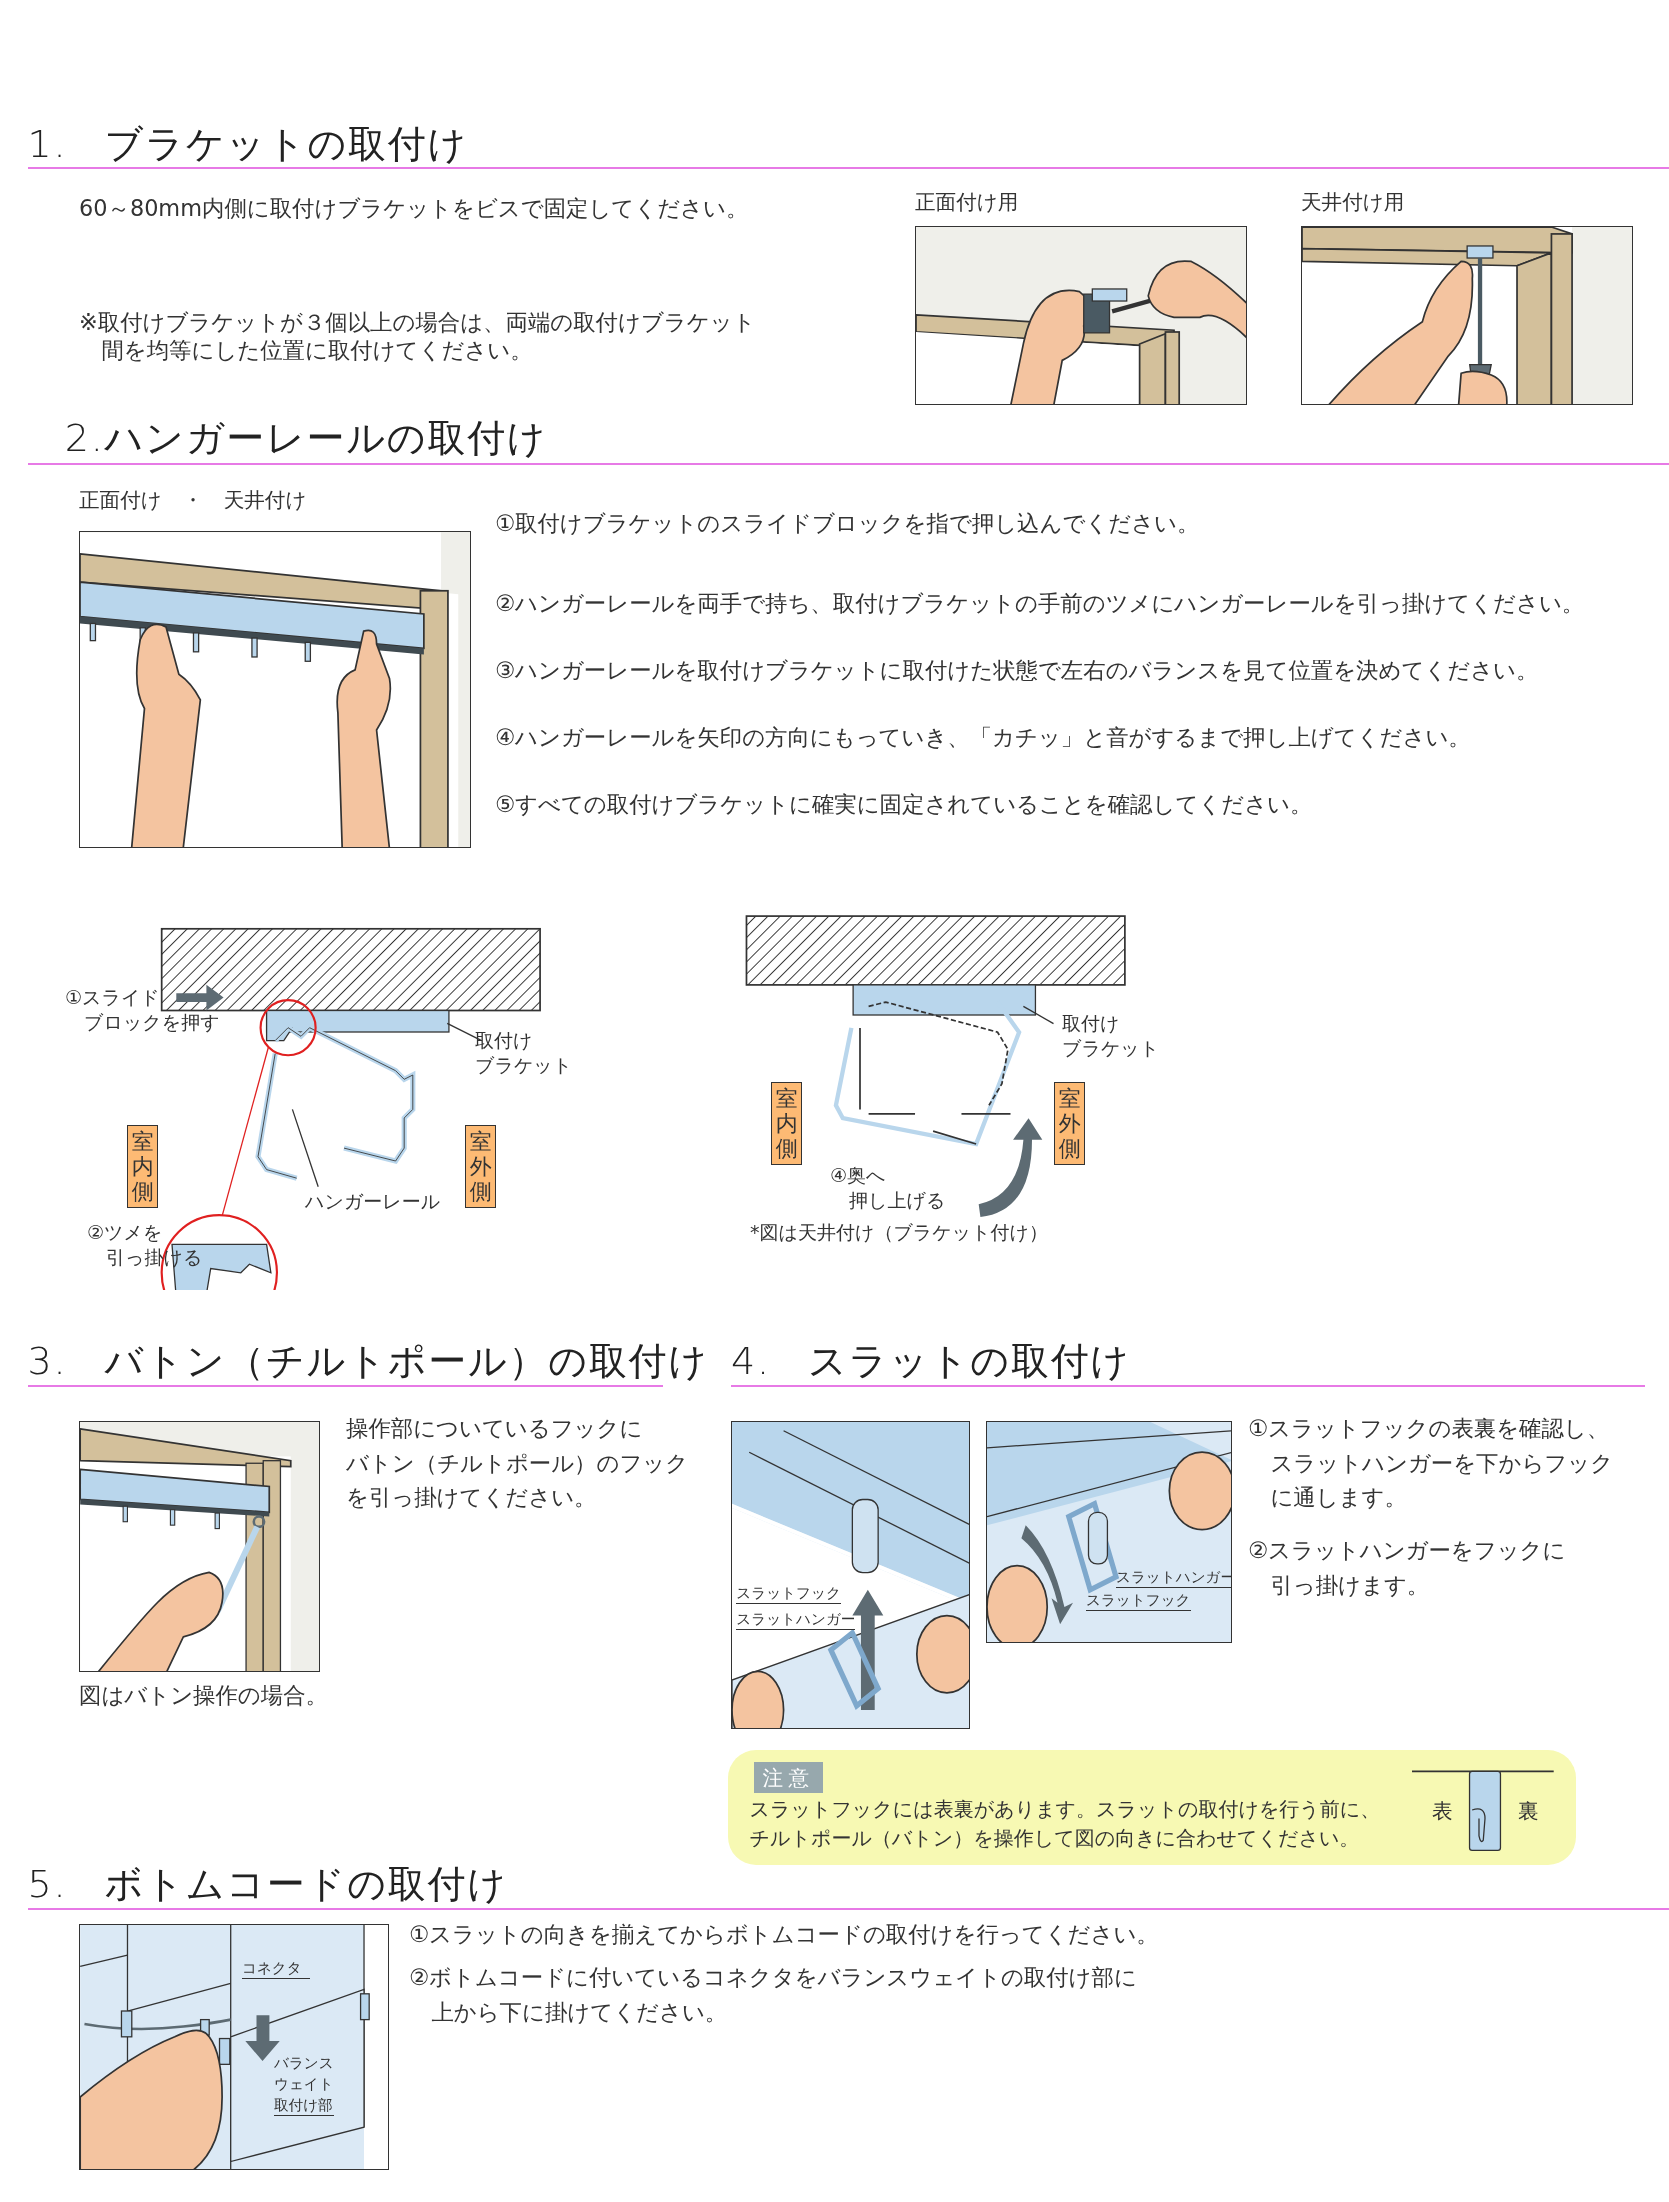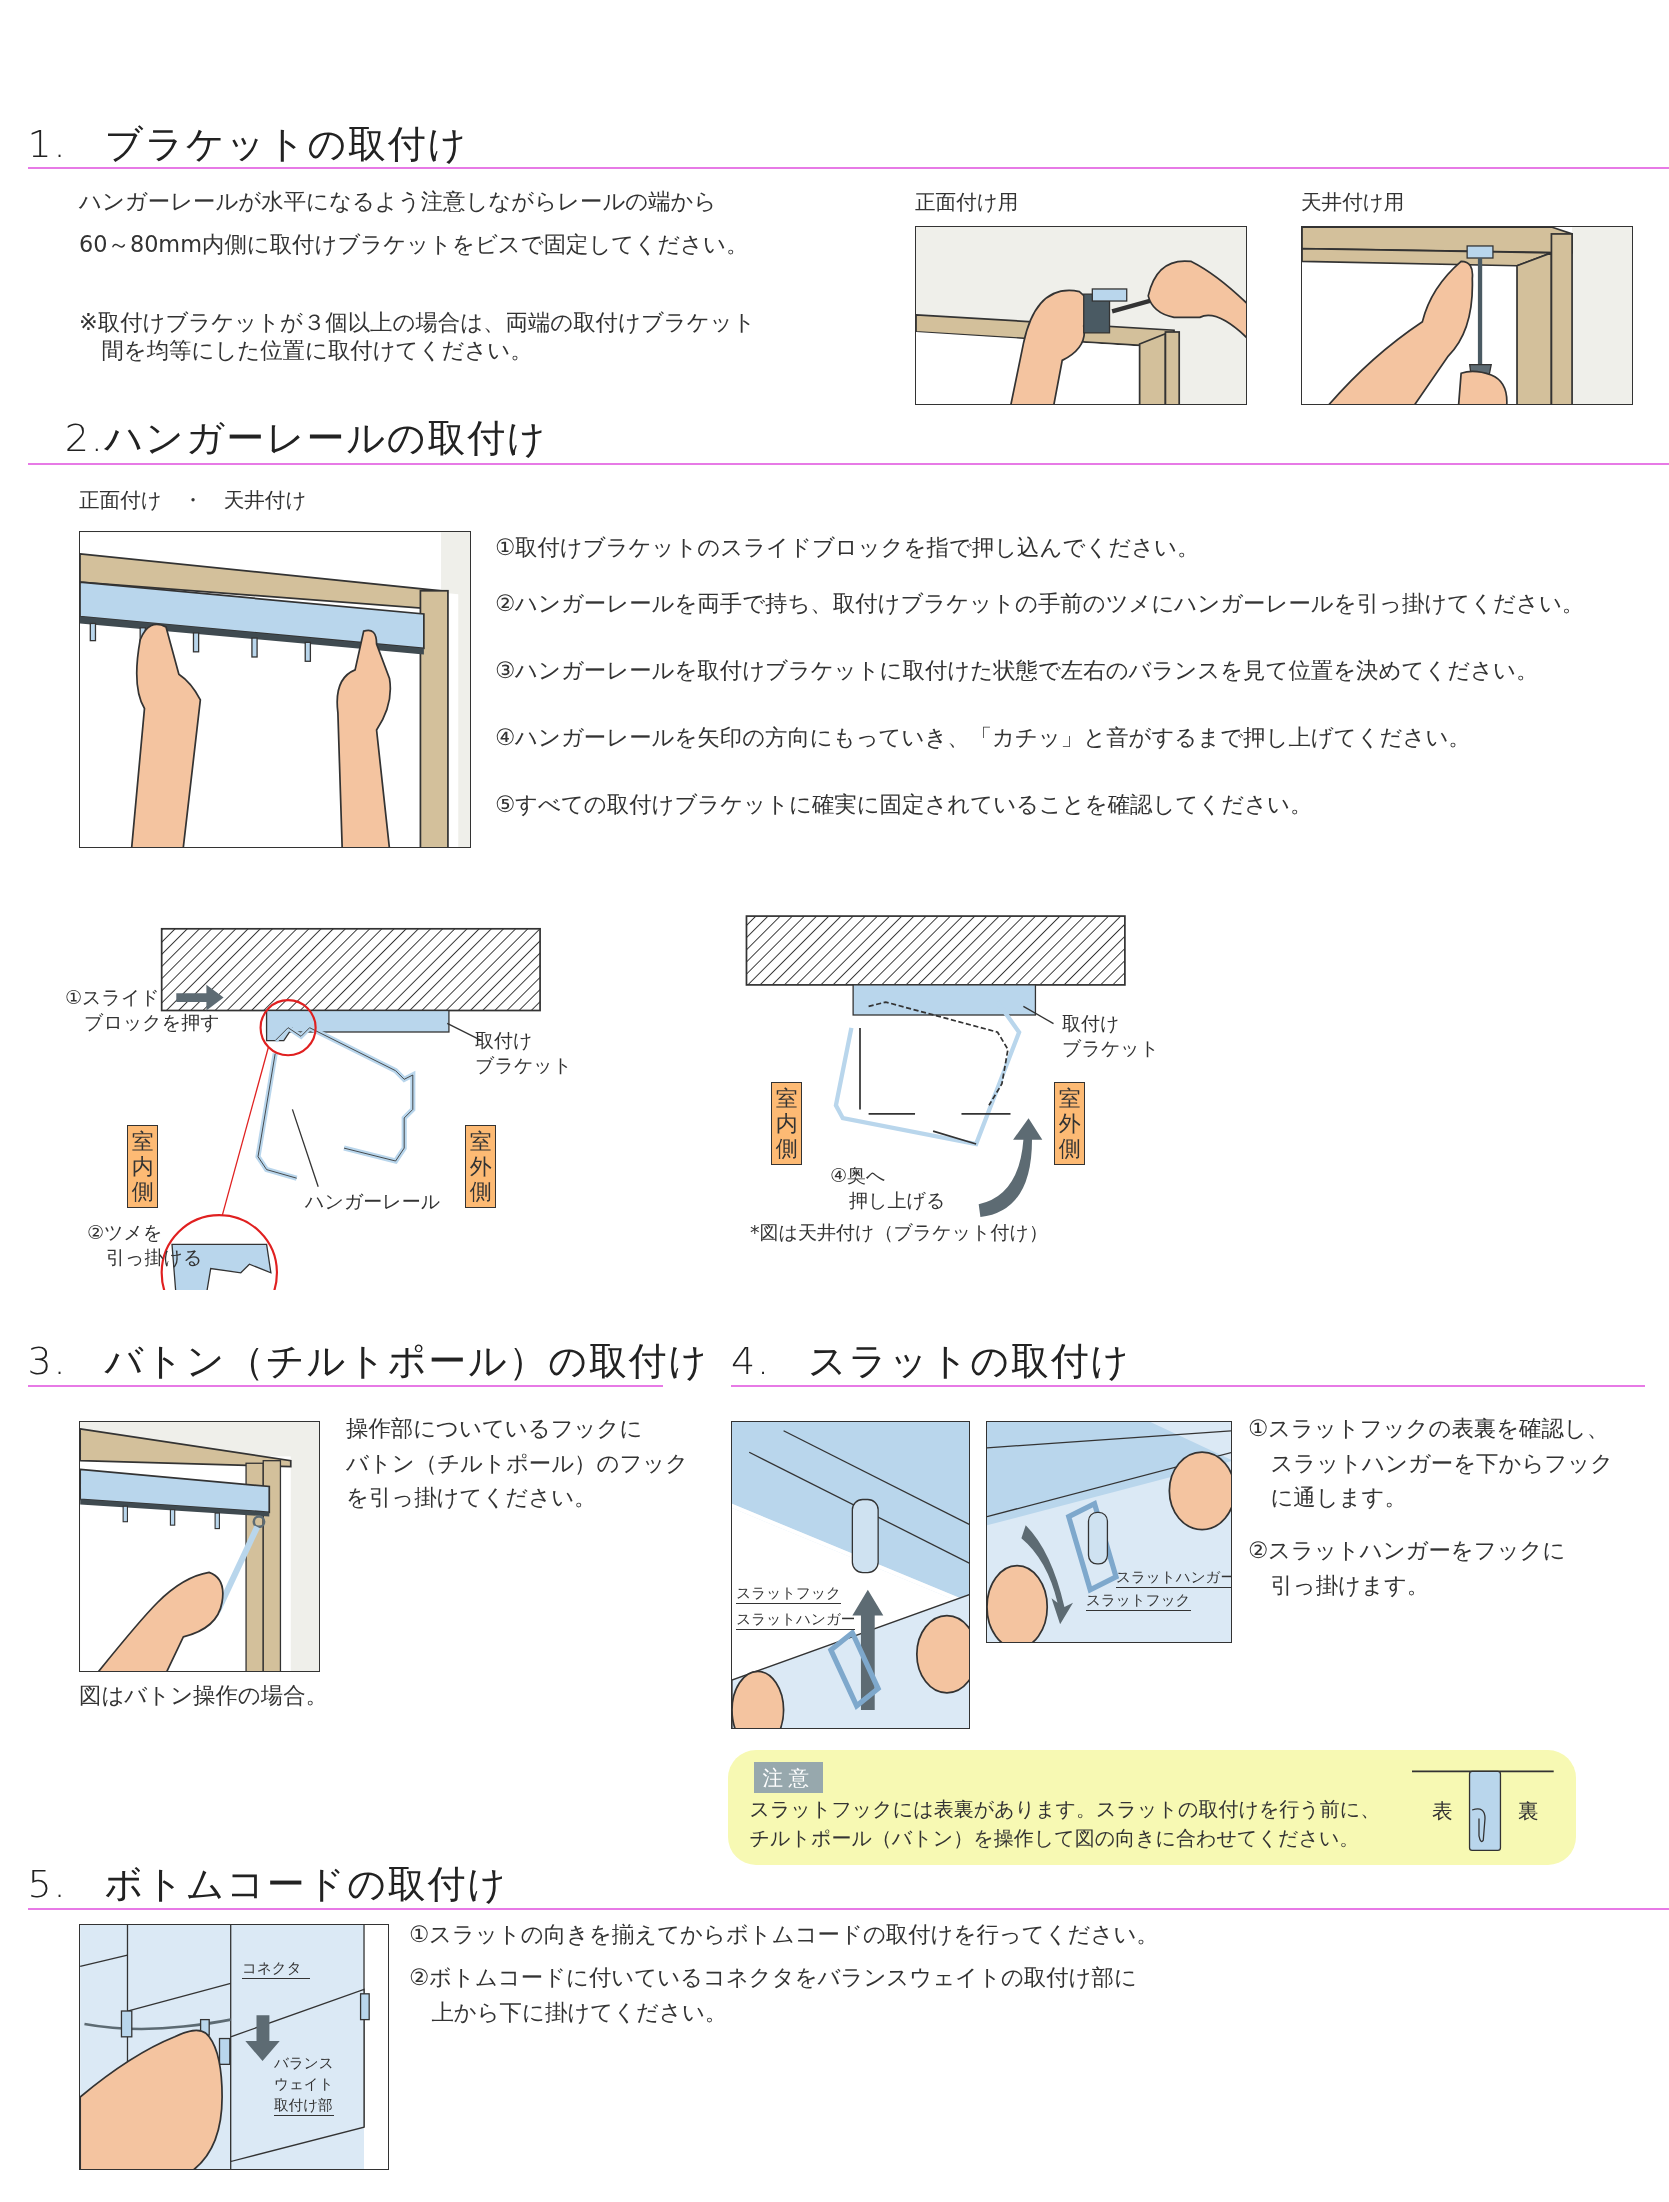--- a/index.html
+++ b/index.html
@@ -19,21 +19,20 @@
 </style>
 </head>
 <body>
 
 <div class="h" style="left:27.5px;top:125px;">
   <span class="num">1.</span><span>ブラケットの取付け</span>
 </div>
 <div class="uline" style="left:27.5px;top:167px;width:1642px;"></div>
 
 <div class="txt" style="left:79px;top:184px;">
-  <div>ハンガーレールが水平になるよう注意しながらレールの端から</div>
   <div style="margin-top:6.9px">60～80mm内側に取付けブラケットをビスで固定してください。</div>
 </div>
 <div class="txt" style="left:79px;top:308px;line-height:1.25;">
   <div>※取付けブラケットが３個以上の場合は、両端の取付けブラケット</div>
   <div>　間を均等にした位置に取付けてください。</div>
 </div>
 
 <div class="lbl" style="left:915px;top:189px;font-size:20.6px;">正面付け用</div>
 <div class="frame" style="left:915px;top:226px;width:332px;height:179px;background:#efefea;">
   <svg width="332" height="179" viewBox="0 0 386 208">
@@ -88,21 +87,21 @@
       <rect x="200" y="123" width="6" height="22"></rect>
         <rect x="262" y="128" width="6" height="22"></rect>
         <rect x="330" y="133" width="6" height="22"></rect>
     </g>
     <path d="M60,368 L75,205 Q60,180 70,125 Q80,100 100,110 L115,165 Q130,175 140,195 L120,368 Z" fill="#f4c4a0" stroke="#333" stroke-width="2"></path>
     <path d="M305,368 L300,210 Q295,170 320,160 L330,115 Q345,110 345,130 L360,170 Q365,200 345,230 L360,368 Z" fill="#f4c4a0" stroke="#333" stroke-width="2"></path>
   </svg>
 </div>
 
 <div>
-  <div class="txt" style="left:495px;top:530px;">①取付けブラケットのスライドブロックを指で押し込んでください。</div>
+  <div class="txt" style="left:495px;top:506px;">①取付けブラケットのスライドブロックを指で押し込んでください。</div>
   <div class="txt" style="left:495px;top:586px;">②ハンガーレールを両手で持ち、取付けブラケットの手前のツメにハンガーレールを引っ掛けてください。</div>
   <div class="txt" style="left:495px;top:653px;">③ハンガーレールを取付けブラケットに取付けた状態で左右のバランスを見て位置を決めてください。</div>
   <div class="txt" style="left:495px;top:720px;">④ハンガーレールを矢印の方向にもっていき、「カチッ」と音がするまで押し上げてください。</div>
   <div class="txt" style="left:495px;top:787px;">⑤すべての取付けブラケットに確実に固定されていることを確認してください。</div>
 </div>
 
 <div class="abs" style="left:0;top:860px;width:602px;height:430px;">
   <svg width="602" height="430" viewBox="0 0 700 500" style="position:absolute;left:0;top:0;">
     <defs>
       <pattern id="hatch" width="10" height="10" patternUnits="userSpaceOnUse" patternTransform="rotate(45)">

